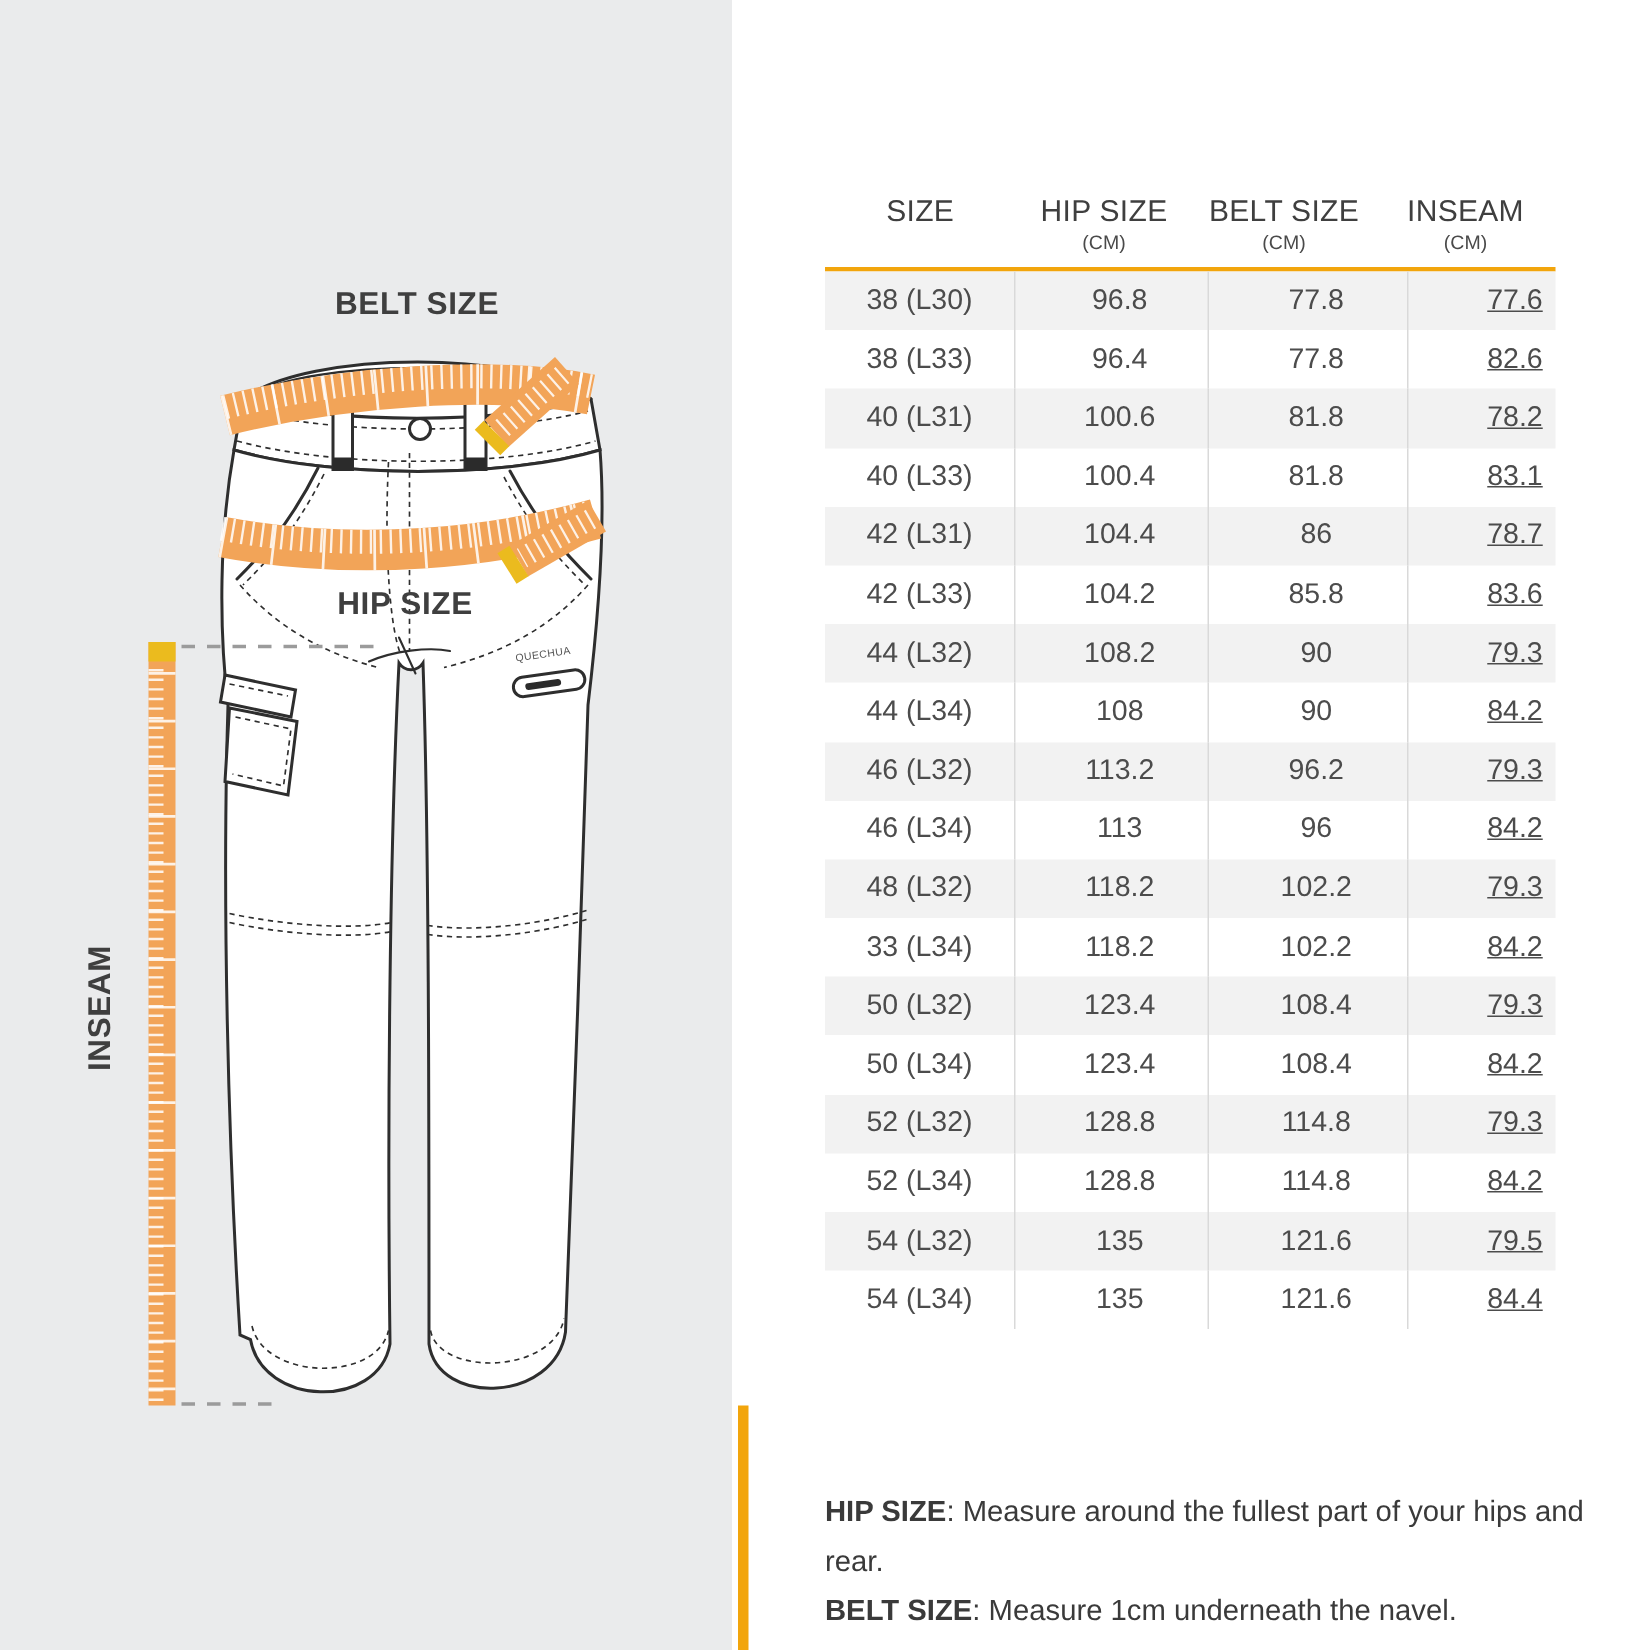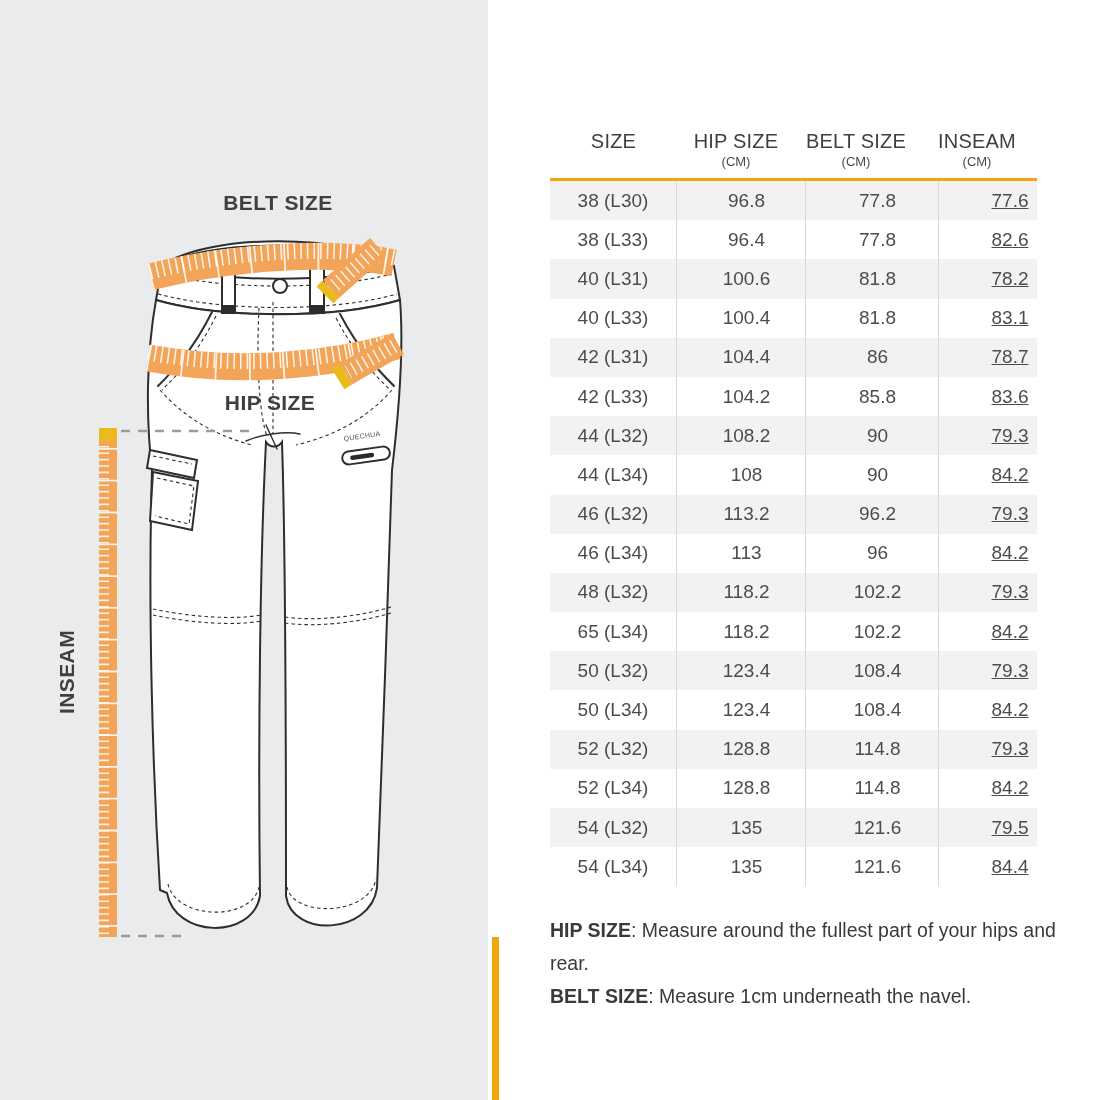--- a/index.html
+++ b/index.html
@@ -46,21 +46,21 @@
   .th{display:flex;flex-direction:column;justify-content:flex-end;align-items:center;}
   .th-label{font-size:20px;font-weight:normal;color:var(--heading-text);letter-spacing:.2px;}
   .th-unit{font-size:13px;color:#4A4A4A;min-height:17px;margin-top:1px;}
   .head-rule{height:3px;background:var(--accent-gold);margin-top:7px;}
   .tbody{width:100%;}
   .trow{display:grid;grid-template-columns:127px 118px 122px 120px;height:39.2px;gap:11px;}
   .trow.alt{background:var(--row-alt-gray);}
   .tcell{display:flex;align-items:center;justify-content:center;font-size:19px;color:var(--body-text);border-right:1px solid #D9D9D9;}
   .tcell:last-child{border-right:none;text-decoration:underline;}
 
-  .notes{position:absolute;left:550px;top:914px;font-size:19.5px;color:#3A3A3A;line-height:33px;}
+  .notes{position:absolute;left:550px;top:992px;font-size:19.5px;color:#3A3A3A;line-height:33px;}
   .note-term{font-weight:bold;}
 </style>
 </head>
 <body>
 
 <div class="canvas">
 
   <div class="left-panel">
     <svg class="diagram-svg" width="488" height="1100" viewBox="0 0 488 1100">
 
@@ -246,21 +246,21 @@
           <div class="tcell">96</div>
           <div class="tcell">84.2</div>
         </div>
         <div class="trow alt">
           <div class="tcell">48 (L32)</div>
           <div class="tcell">118.2</div>
           <div class="tcell">102.2</div>
           <div class="tcell">79.3</div>
         </div>
         <div class="trow">
-          <div class="tcell">65 (L34)</div>
+          <div class="tcell">33 (L34)</div>
           <div class="tcell">118.2</div>
           <div class="tcell">102.2</div>
           <div class="tcell">84.2</div>
         </div>
         <div class="trow alt">
           <div class="tcell">50 (L32)</div>
           <div class="tcell">123.4</div>
           <div class="tcell">108.4</div>
           <div class="tcell">79.3</div>
         </div>

